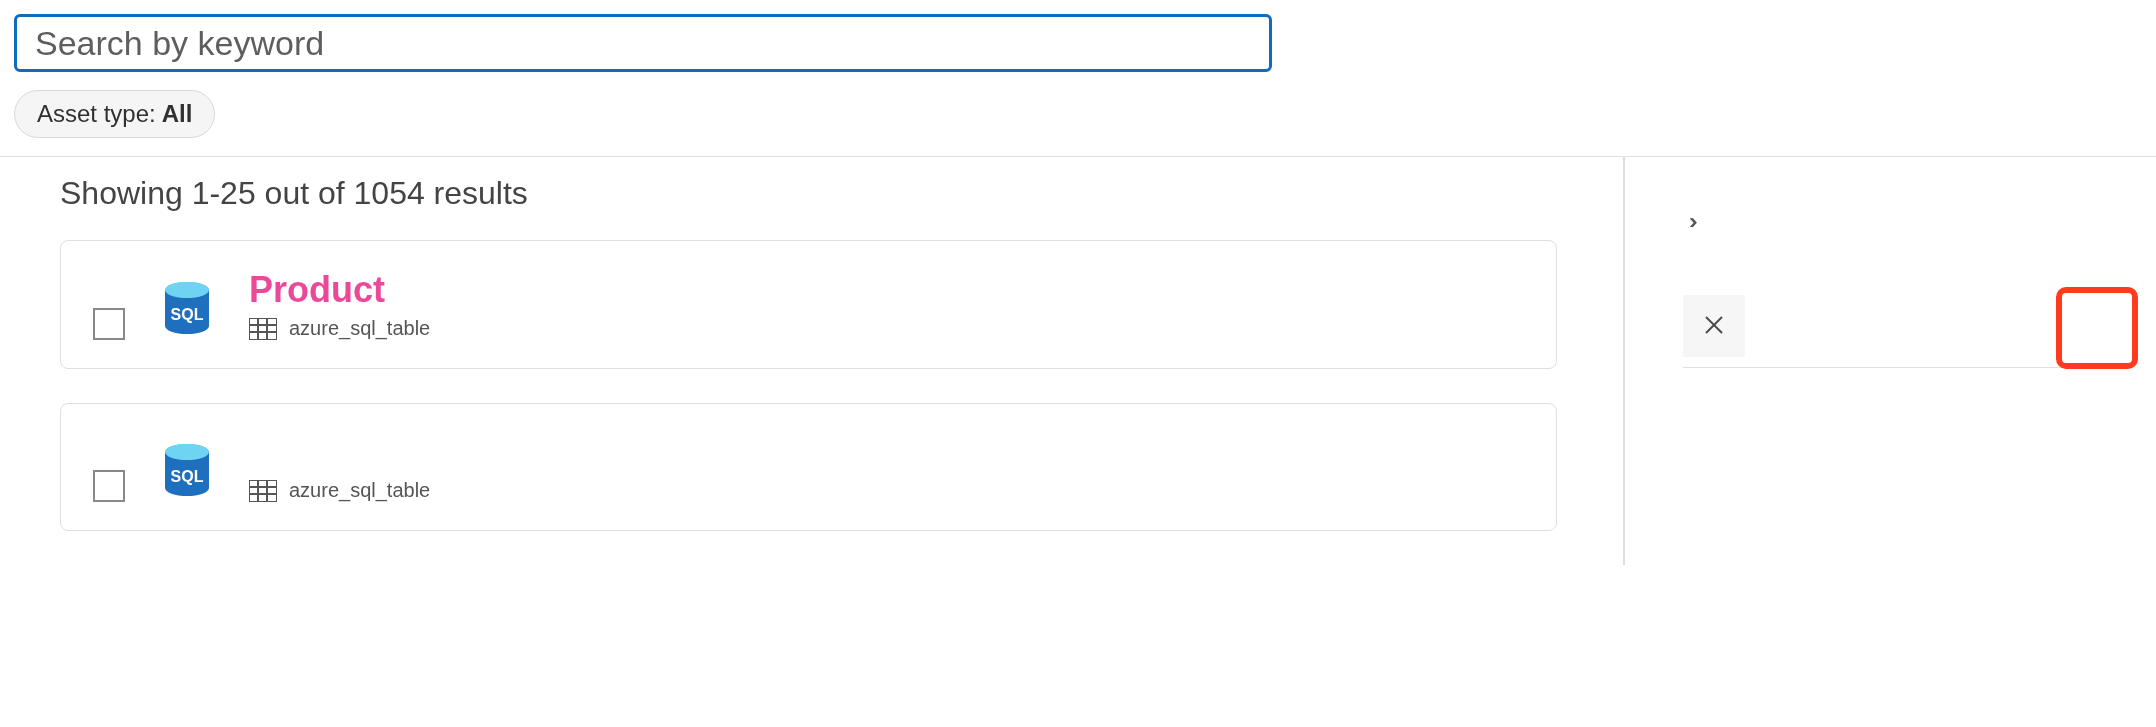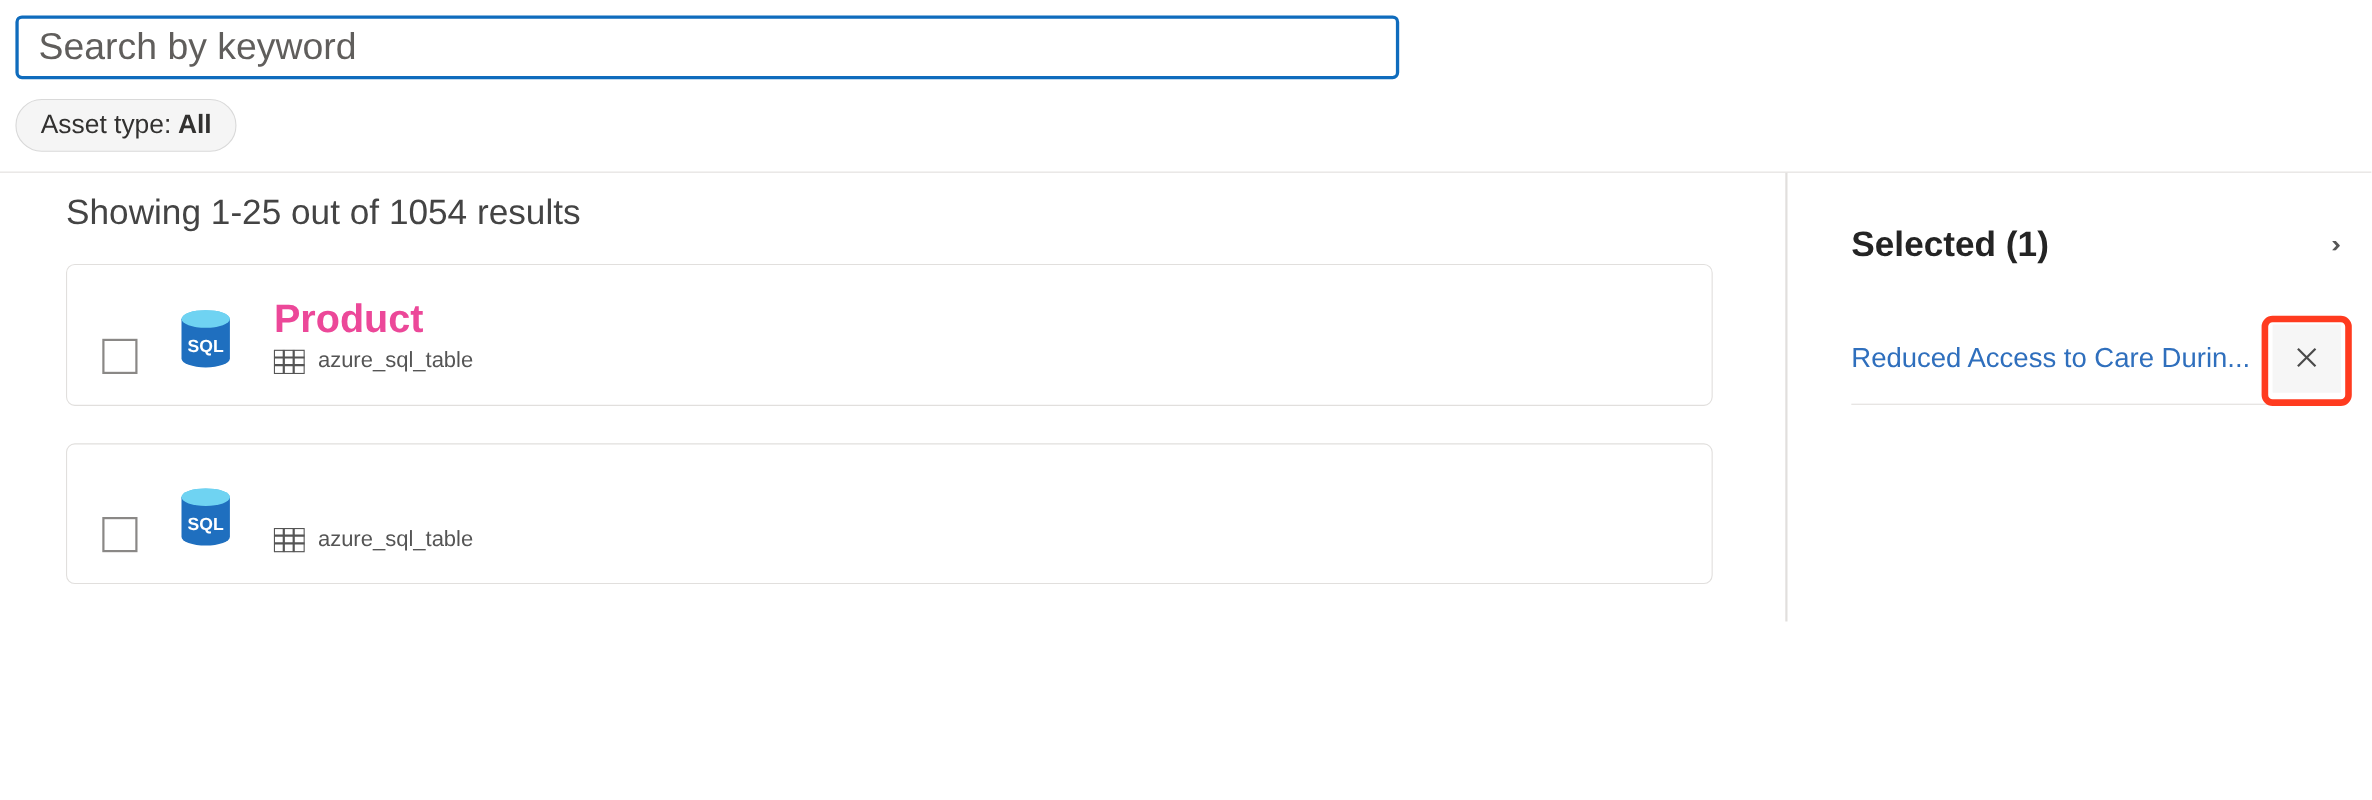--- a/index.html
+++ b/index.html
@@ -259,28 +259,26 @@
           </span>
           <span>azure_sql_table</span>
         </div>
       </div>
     </div>
 
   </div>
 
   <div class="selected-col">
     <div class="selected-header">
-      <div class="selected-title">Selected (1)</div>
       <button class="collapse-btn">
         <span>››</span>
       </button>
     </div>
 
     <div class="selected-item">
-      <span class="selected-item-label">Reduced Access to Care Durin...</span>
       <button class="remove-btn">
         <span>
           <svg viewBox="0 0 22 22">
             <line x1="3" y1="3" x2="19" y2="19" stroke="#4a4a4a" stroke-width="2"></line>
             <line x1="19" y1="3" x2="3" y2="19" stroke="#4a4a4a" stroke-width="2"></line>
           </svg>
         </span>
       </button>
     </div>
 

